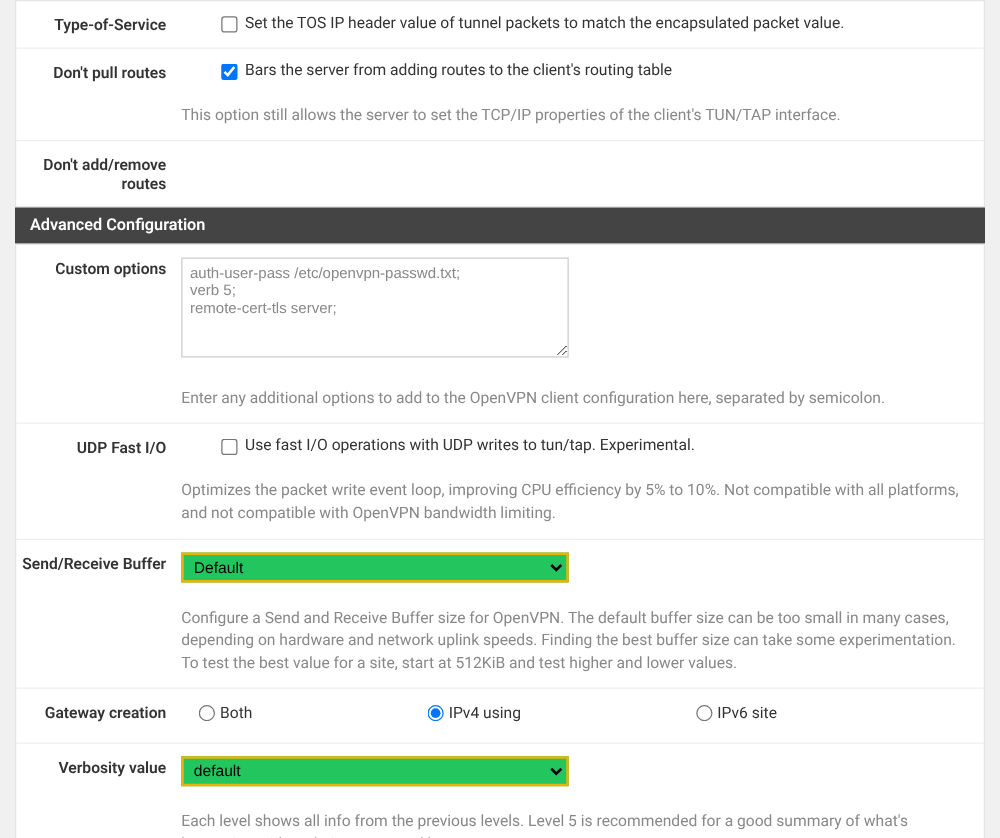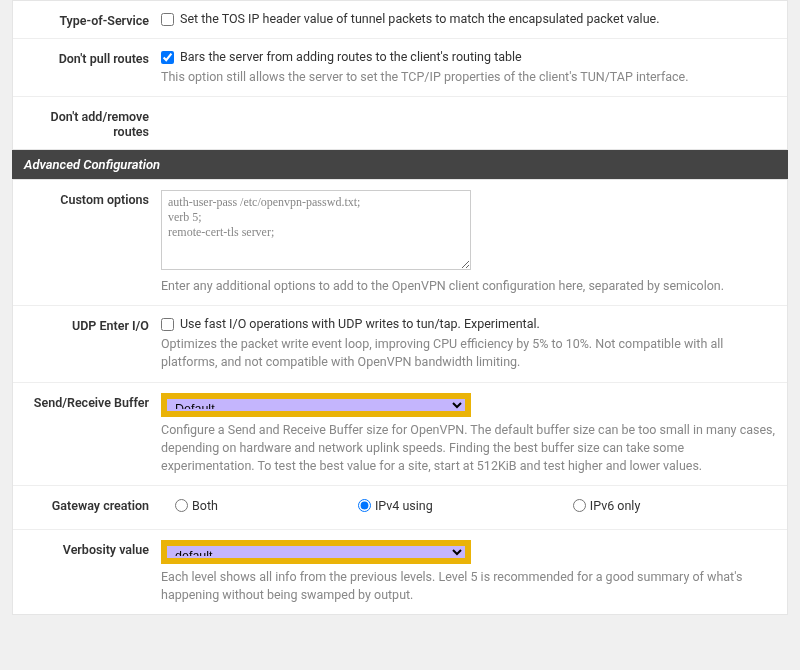--- a/index.html
+++ b/index.html
@@ -8,64 +8,63 @@
     padding: 0;
     font-family: -apple-system, BlinkMacSystemFont, "Segoe UI", Roboto, Arial, sans-serif;
     font-size: 12.5px;
     color: #333;
     background: #f0f0f0;
   }
   .panel { background: #fff; border: 1px solid #e5e5e5; margin: 0 12px; }
   .row {
     display: flex;
     border-top: 1px solid #eee;
-    padding: 10px 12px 10px 16px;
+    padding: 10px 12px 10px 0;
   }
   .row:first-child { border-top: none; }
   .label-col {
     width: 132px;
     flex-shrink: 0;
     text-align: right;
     padding-right: 12px;
     font-weight: 600;
     color: #333;
     padding-top: 2px;
   }
   .content-col { flex: 1; }
-  .check-line { display: flex; align-items: flex-start; gap: 6px; }
+  .check-line { display: flex; align-items: flex-start; gap: 6px; margin-left: 32px; }
   .check-line input[type=checkbox] { margin: 2px 0 0 0; }
   .help {
     color: #888;
-    margin-top: 4px;
+    margin-top: 20px;
     line-height: 1.45;
   }
   .section-header {
     background: #444;
     color: #fff;
     font-weight: 600;
     padding: 7px 12px;
     font-size: 13px;
     margin: 0 12px;
-    font-style: italic;
   }
   textarea {
     width: 310px;
     height: 80px;
-    font-family: Liberation Serif, serif;
+    font-family: Liberation Sans, sans-serif;
     font-size: 12px;
     color: #888;
     padding: 4px 6px;
     border: 1px solid #ccc;
     resize: both;
   }
   select {
     width: 310px;
     height: 24px;
-    border: 6px solid #eab308;
-    background: #c4b5fd;
+    border: 2px solid #eab308;
+    background: #22c55e;
     font-size: 12.5px;
     padding: 2px 4px;
   }
   .radio-row {
     display: flex;
     gap: 140px;
     padding: 2px 14px 6px 14px;
   }
   .radio-item { display: flex; align-items: center; gap: 4px; }
   .radio-item input { margin: 0; }
@@ -108,21 +107,21 @@
     <div class="label-col">Custom options</div>
     <div class="content-col">
       <textarea style="">auth-user-pass /etc/openvpn-passwd.txt;
 verb 5;
 remote-cert-tls server;</textarea>
       <div class="help">Enter any additional options to add to the OpenVPN client configuration here, separated by semicolon.</div>
     </div>
   </div>
 
   <div class="row">
-    <div class="label-col">UDP Enter I/O</div>
+    <div class="label-col">UDP Fast I/O</div>
     <div class="content-col">
       <label class="check-line">
         <input type="checkbox" style="">
         <span>Use fast I/O operations with UDP writes to tun/tap. Experimental.</span>
       </label>
       <div class="help">Optimizes the packet write event loop, improving CPU efficiency by 5% to 10%. Not compatible with all platforms, and not compatible with OpenVPN bandwidth limiting.</div>
     </div>
   </div>
 
   <div class="row">
@@ -142,21 +141,21 @@
         <label class="radio-item">
             <input type="radio" name="gw" style="">
             <span>Both</span>
           </label>
         <label class="radio-item">
             <input type="radio" name="gw" checked="" style="">
             <span>IPv4 using</span>
           </label>
         <label class="radio-item">
             <input type="radio" name="gw" style="">
-            <span>IPv6 only</span>
+            <span>IPv6 site</span>
           </label>
       </div>
     </div>
   </div>
 
   <div class="row">
     <div class="label-col">Verbosity value</div>
     <div class="content-col">
       <select>
         <option>default</option>

